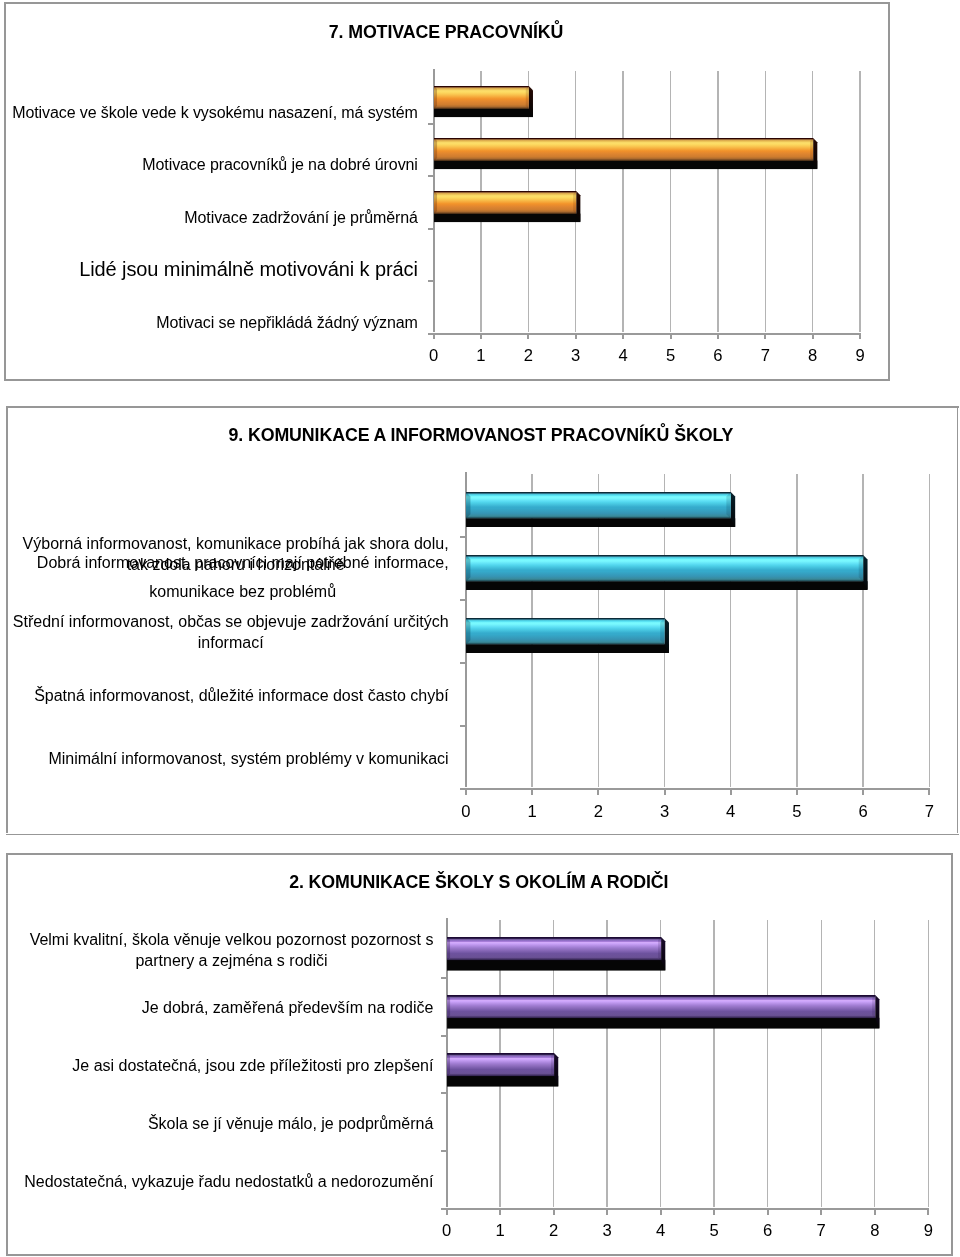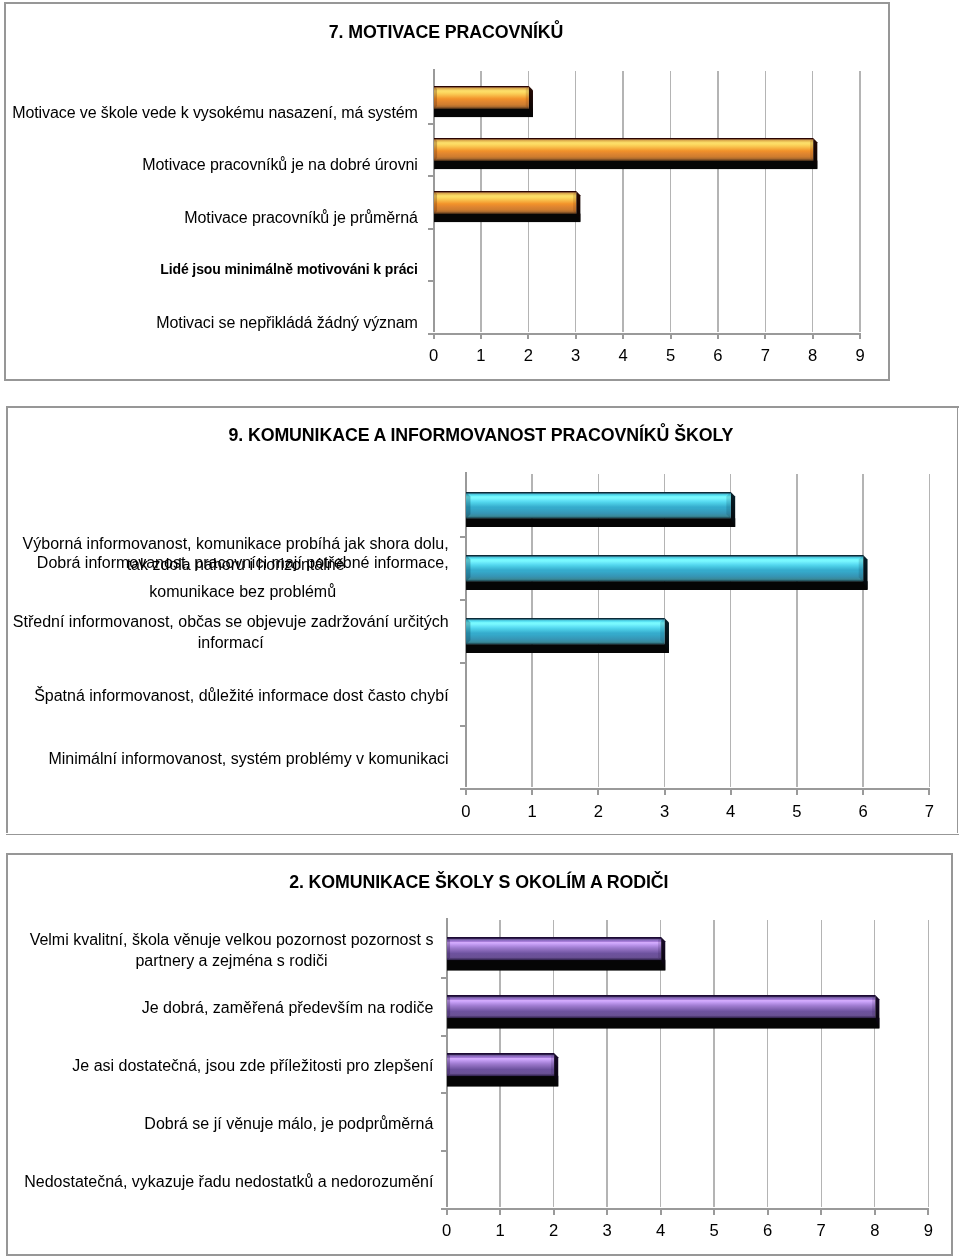--- a/index.html
+++ b/index.html
@@ -153,22 +153,22 @@
 <div class="xtick-label" style="left:528.30px;top:347.50px;width:40px;margin-left:-20px;">2</div>
 <div class="xtick-label" style="left:575.70px;top:347.50px;width:40px;margin-left:-20px;">3</div>
 <div class="xtick-label" style="left:623.10px;top:347.50px;width:40px;margin-left:-20px;">4</div>
 <div class="xtick-label" style="left:670.50px;top:347.50px;width:40px;margin-left:-20px;">5</div>
 <div class="xtick-label" style="left:717.90px;top:347.50px;width:40px;margin-left:-20px;">6</div>
 <div class="xtick-label" style="left:765.30px;top:347.50px;width:40px;margin-left:-20px;">7</div>
 <div class="xtick-label" style="left:812.70px;top:347.50px;width:40px;margin-left:-20px;">8</div>
 <div class="xtick-label" style="left:860.10px;top:347.50px;width:40px;margin-left:-20px;">9</div>
 <div class="cat-label" style="left:4.0px;top:101.74px;width:413.8px;font-size:16.00px;line-height:21.00px;letter-spacing:-0.100px;"><span>Motivace ve škole vede k vysokému nasazení, má systém</span></div>
 <div class="cat-label" style="left:4.0px;top:154.22px;width:413.8px;font-size:16.00px;line-height:21.00px;letter-spacing:-0.100px;"><span>Motivace pracovníků je na dobré úrovni</span></div>
-<div class="cat-label" style="left:4.0px;top:206.70px;width:413.8px;font-size:16.00px;line-height:21.00px;letter-spacing:-0.100px;"><span>Motivace pracovníků je průměrná</span></div>
-<div class="cat-label" style="left:4.0px;top:259.18px;width:413.8px;font-size:14px;line-height:21.00px;letter-spacing:-0.100px;font-weight:bold;"><span>Lidé jsou minimálně motivováni k práci</span></div>
+<div class="cat-label" style="left:4.0px;top:206.70px;width:413.8px;font-size:16.00px;line-height:21.00px;letter-spacing:-0.100px;"><span>Motivace zadržování je průměrná</span></div>
+<div class="cat-label" style="left:4.0px;top:259.18px;width:413.8px;font-size:20px;line-height:21.00px;letter-spacing:-0.100px;"><span>Lidé jsou minimálně motivováni k práci</span></div>
 <div class="cat-label" style="left:4.0px;top:311.66px;width:413.8px;font-size:16.00px;line-height:21.00px;letter-spacing:-0.100px;"><span>Motivaci se nepřikládá žádný význam</span></div>
 </div>
 <div class="chart">
 <div class="chart-frame" style="left:7.10px;top:406.80px;width:950.40px;height:427.80px;">
       <i class="fe fv" style="left:-1.1px;top:-1.1px;height:430.00px;"></i>
       <i class="fe fv" style="left:949.30px;top:-1.1px;height:430.00px;"></i>
       <i class="fe fh" style="left:-1.1px;top:-1.1px;width:952.60px;"></i>
       <i class="fe fh" style="left:-1.1px;top:426.70px;width:952.60px;"></i>
     </div>
 <div class="chart-title" style="left:480.9px;top:427.2px;width:900px;margin-left:-450px;">9. KOMUNIKACE A INFORMOVANOST PRACOVNÍKŮ ŠKOLY</div>
@@ -441,15 +441,15 @@
 <div class="xtick-label" style="left:660.63px;top:1222.50px;width:40px;margin-left:-20px;">4</div>
 <div class="xtick-label" style="left:714.17px;top:1222.50px;width:40px;margin-left:-20px;">5</div>
 <div class="xtick-label" style="left:767.70px;top:1222.50px;width:40px;margin-left:-20px;">6</div>
 <div class="xtick-label" style="left:821.23px;top:1222.50px;width:40px;margin-left:-20px;">7</div>
 <div class="xtick-label" style="left:874.77px;top:1222.50px;width:40px;margin-left:-20px;">8</div>
 <div class="xtick-label" style="left:928.30px;top:1222.50px;width:40px;margin-left:-20px;">9</div>
 <div class="cat-label" style="left:8.0px;top:930.10px;width:425.4px;font-size:16.00px;line-height:20.60px;letter-spacing:0.000px;"><span>Velmi kvalitní, škola věnuje velkou pozornost pozornost s
 partnery a zejména s rodiči</span></div>
 <div class="cat-label" style="left:8.0px;top:998.20px;width:425.4px;font-size:16.00px;line-height:20.60px;letter-spacing:0.000px;"><span>Je dobrá, zaměřená především na rodiče</span></div>
 <div class="cat-label" style="left:8.0px;top:1056.00px;width:425.4px;font-size:16.00px;line-height:20.60px;letter-spacing:0.000px;"><span>Je asi dostatečná, jsou zde příležitosti pro zlepšení</span></div>
-<div class="cat-label" style="left:8.0px;top:1113.80px;width:425.4px;font-size:16.00px;line-height:20.60px;letter-spacing:0.000px;"><span>Dobrá se jí věnuje málo, je podprůměrná</span></div>
+<div class="cat-label" style="left:8.0px;top:1113.80px;width:425.4px;font-size:16.00px;line-height:20.60px;letter-spacing:0.000px;"><span>Škola se jí věnuje málo, je podprůměrná</span></div>
 <div class="cat-label" style="left:8.0px;top:1171.60px;width:425.4px;font-size:16.00px;line-height:20.60px;letter-spacing:0.000px;"><span>Nedostatečná, vykazuje řadu nedostatků a nedorozumění</span></div>
 </div>
 
 </body></html>

